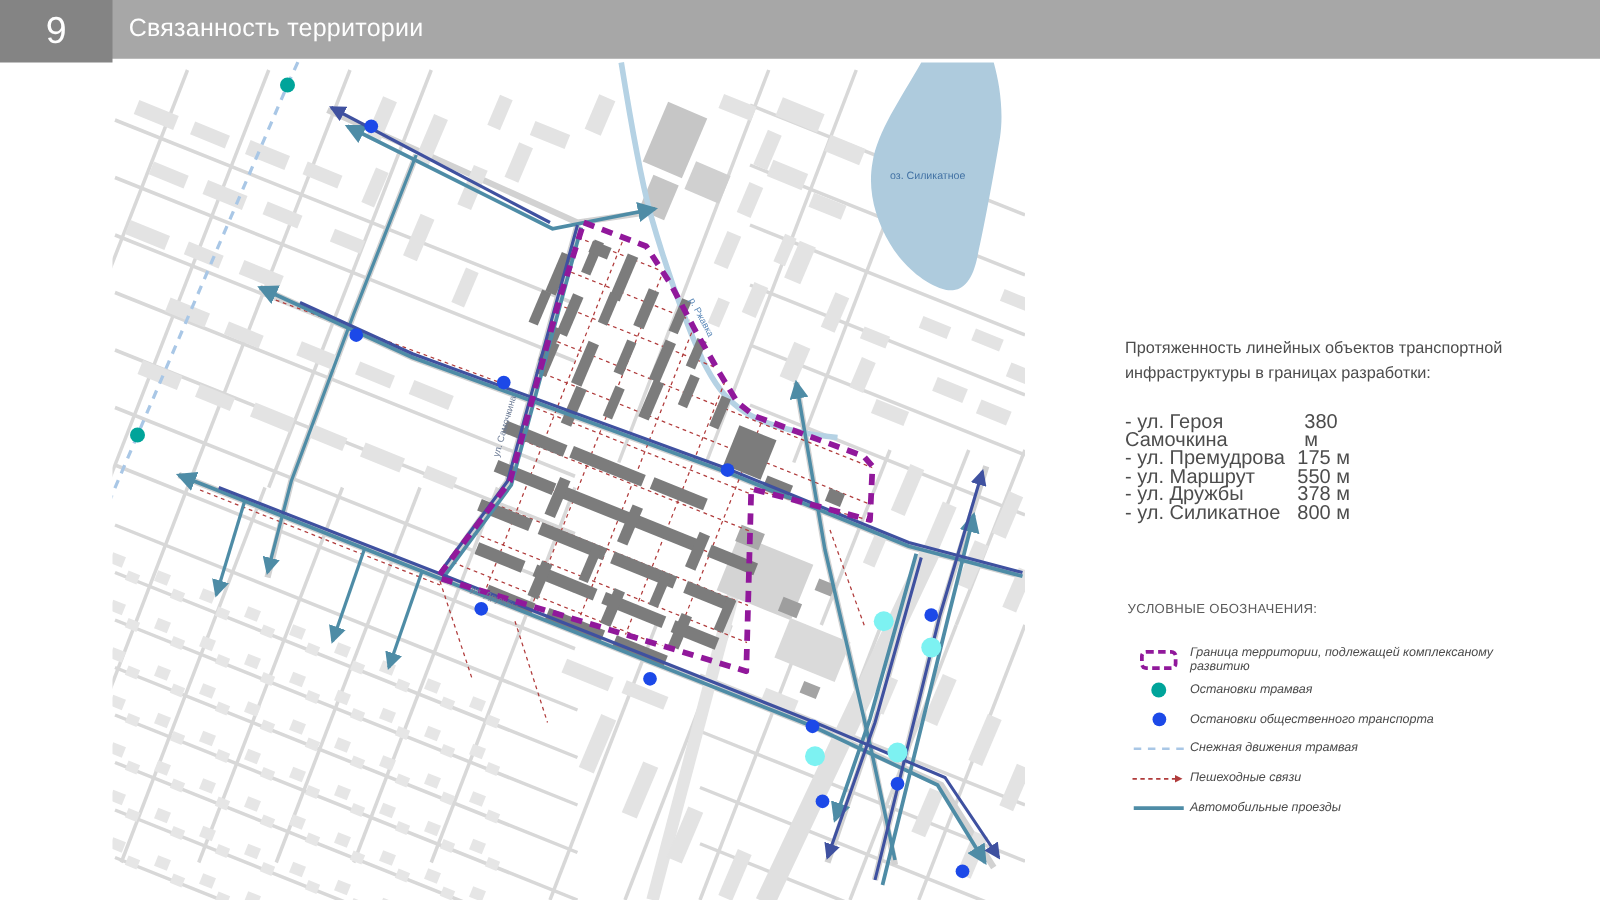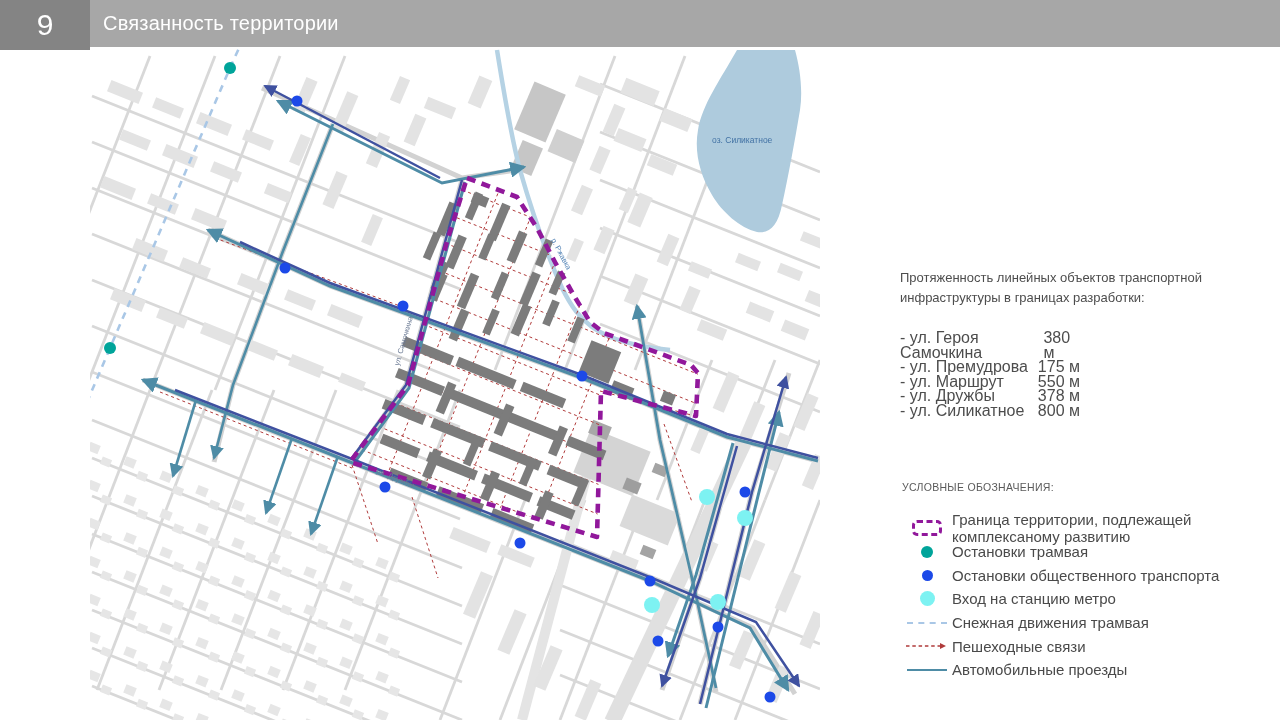--- a/index.html
+++ b/index.html
@@ -14,21 +14,21 @@
   
   #map{position:absolute;left:90px;top:47px;}
   
   .intro{position:absolute;left:900px;top:268px;width:330px;font-size:13px;line-height:19.5px;color:#4d4d4d;}
   .streets{position:absolute;left:900px;top:331px;width:180px;font-size:16px;color:#4d4d4d;}
   .street-row{display:flex;justify-content:space-between;line-height:14.6px;}
   .legend{position:absolute;left:902px;top:481px;width:330px;}
   .legend-title{font-size:10.5px;color:#5a5a5a;letter-spacing:.3px;margin-bottom:23px;}
   .legend-item{display:flex;align-items:center;height:23.7px;}
   .legend-sym{width:50px;display:flex;align-items:center;justify-content:center;flex:0 0 50px;}
-  .legend-label{font-size:15px;color:#4a4a4a;}
+  .legend-label{font-size:10px;color:#4a4a4a;font-style:italic;}
   .sym-boundary{width:24px;height:10px;border:3.5px dashed #91189B;border-radius:5px;}
   .sym-dot{width:11px;height:11px;border-radius:50%;}
   .sym-dot-tram{width:12px;height:12px;}
   .sym-dot-metro{width:15px;height:15px;}
   .sym-line{width:40px;height:2.6px;}
   .sym-dash-tram{width:40px;height:0;border-top:2px dashed #A9C7E6;}
 </style>
 </head>
 <body>
 
@@ -502,26 +502,20 @@
           <div class="legend-label">Остановки трамвая</div>
         </div>
         <div class="legend-item">
           <div class="legend-sym">
             <div class="sym-dot" style="background:#1C49E8"></div>
           </div>
           <div class="legend-label">Остановки общественного транспорта</div>
         </div>
         <div class="legend-item">
           <div class="legend-sym">
-            <div class="sym-dot sym-dot-metro" style="background:#7DF2F2"></div>
-          </div>
-          <div class="legend-label">Вход на станцию метро</div>
-        </div>
-        <div class="legend-item">
-          <div class="legend-sym">
             <div class="sym-dash-tram"></div>
           </div>
           <div class="legend-label">Снежная движения трамвая</div>
         </div>
         <div class="legend-item">
           <div class="legend-sym">
             <svg width="44" height="10">
               <line x1="1" y1="5" x2="35" y2="5" stroke="#B03B3B" stroke-width="1.4" stroke-dasharray="3.5,2.8"></line>
               <path d="M41,5 l-6,-3 v6 z" fill="#B03B3B"></path>
             </svg>

